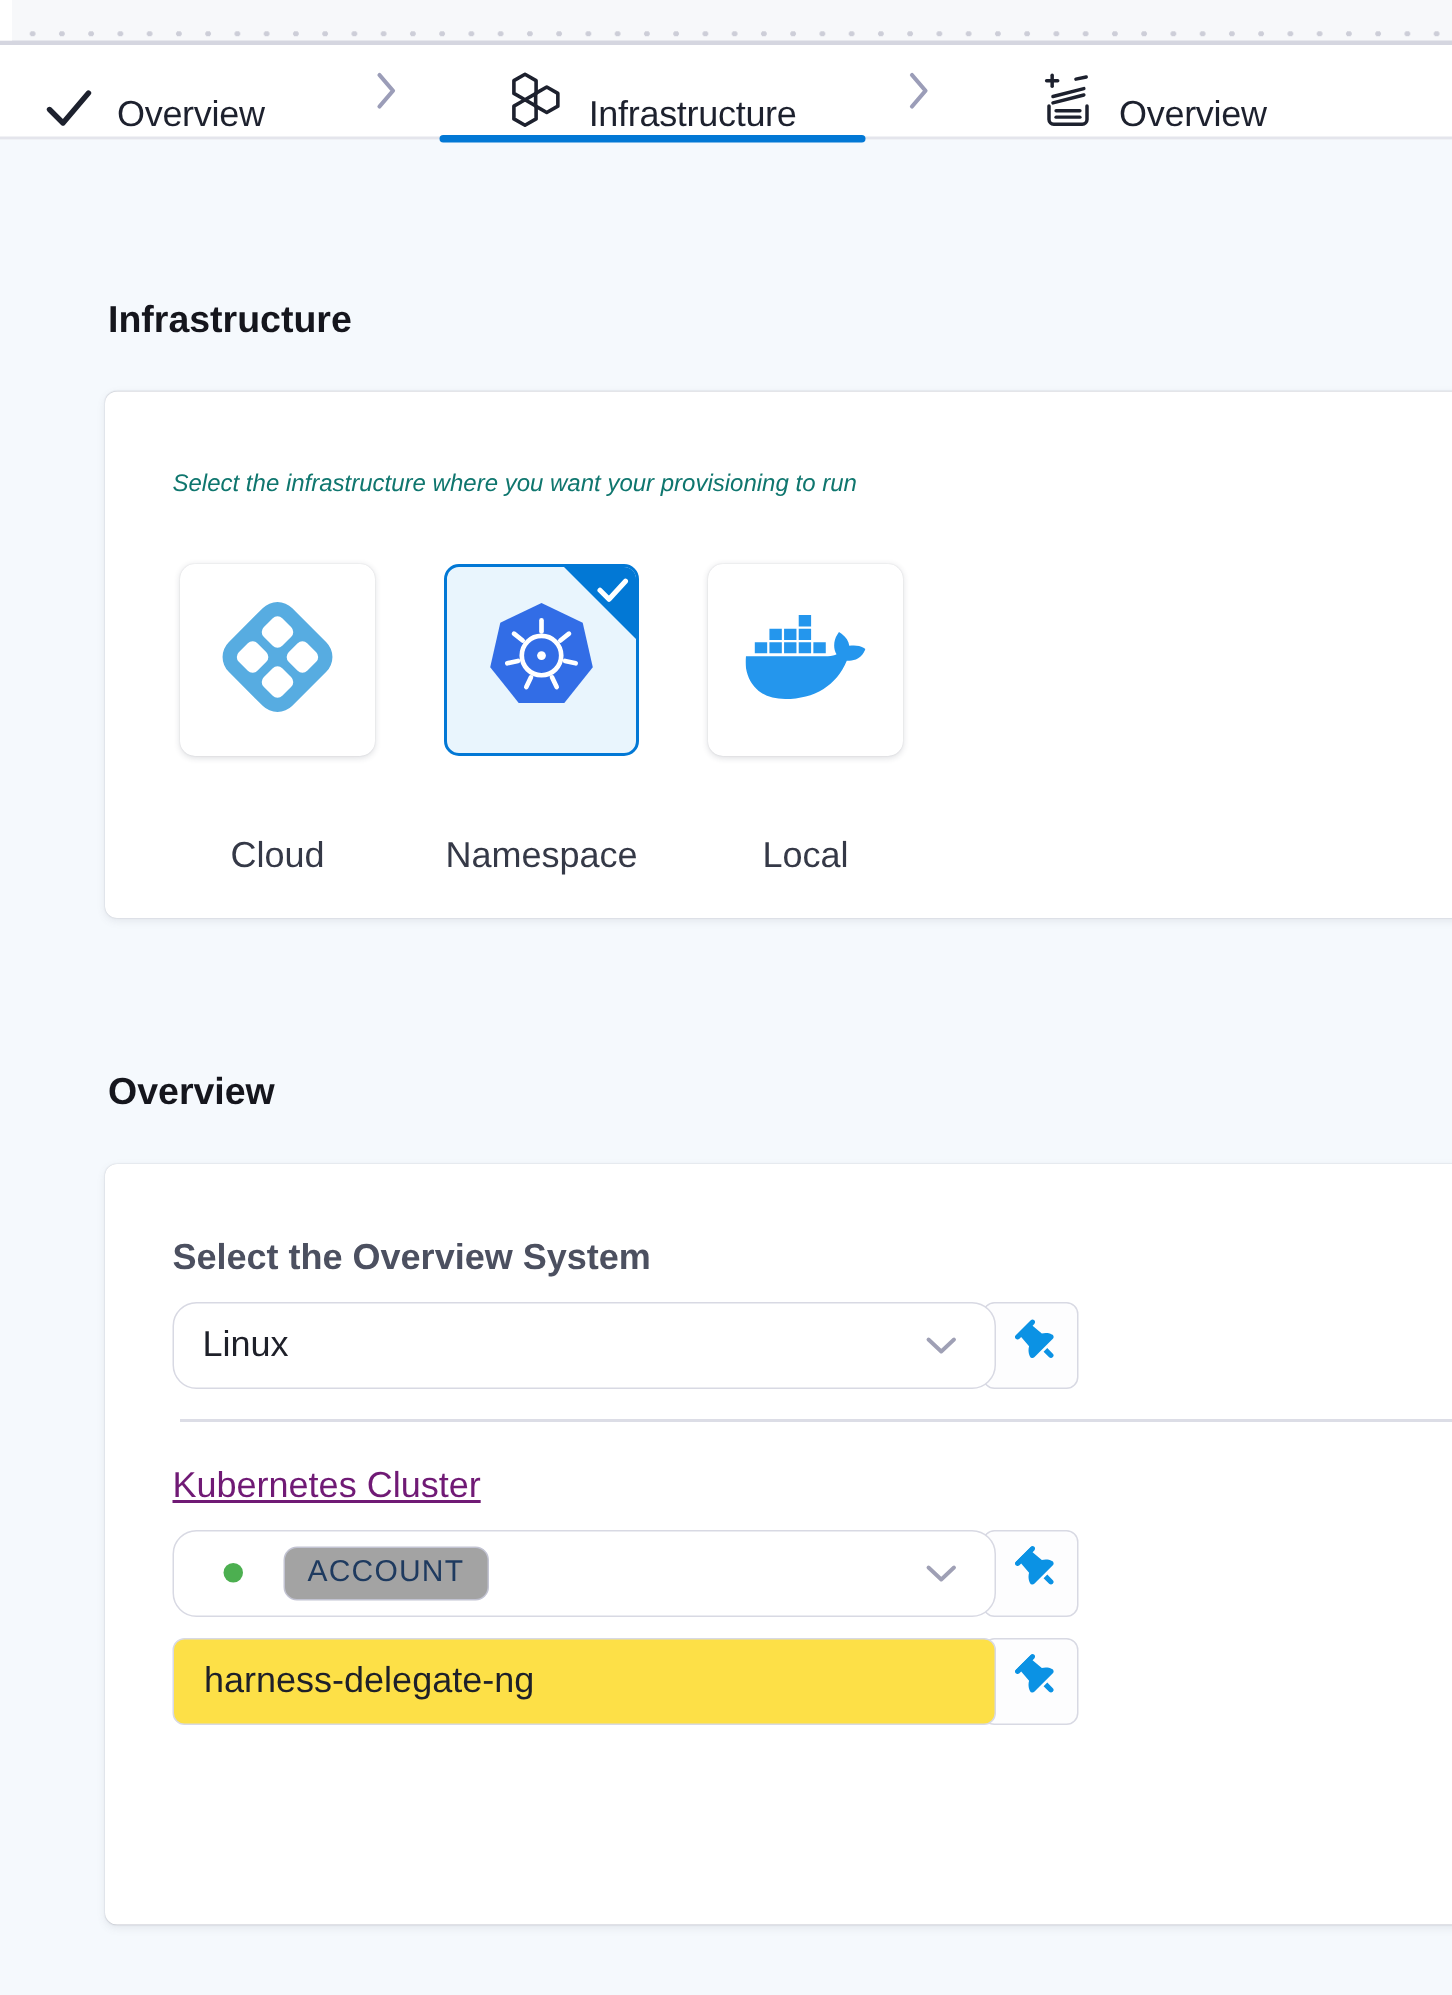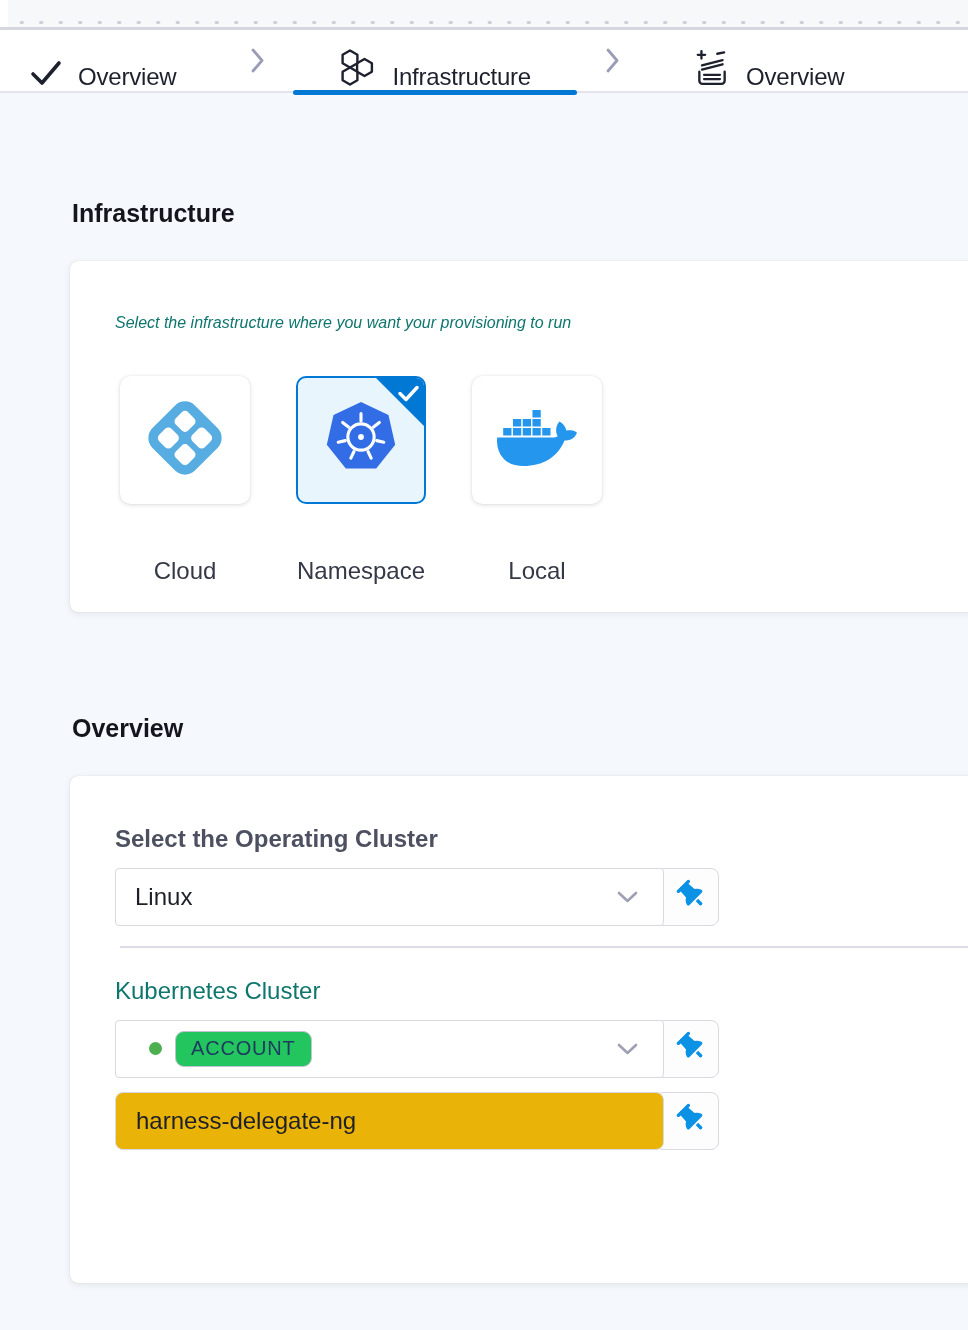--- a/index.html
+++ b/index.html
@@ -61,48 +61,48 @@
   .tile-box.selected{
     background:#e9f5fd;border:2px solid #0278d5;box-shadow:none;
   }
   .wedge{position:absolute;top:0;right:0;width:48px;height:48px;background:#0278d5;
     clip-path:polygon(0 0,100% 0,100% 100%);}
   .wedge-check{position:absolute;top:7px;right:5px;}
   .tile-label{margin-top:17px;font-size:24px;color:#353947;text-align:center;}
   
   .field-label{font-size:24px;line-height:30px;margin:0;}
   .label-strong{color:#4c5060;font-weight:600;}
-  .label-soft{color:#0f766e;font-weight:400;}
+  .label-soft{color:#701a75;font-weight:400;text-decoration:underline;}
   .control-row{display:flex;width:604px;margin-top:14px;}
   .select-box{
     flex:1;height:58px;background:#fff;
-    border:1.5px solid #d8d9e3;border-radius:4px;
+    border:1.5px solid #d8d9e3;border-radius:16px;
     display:flex;align-items:center;
     padding:0 24px 0 19px;box-sizing:border-box;
     position:relative;z-index:1;cursor:pointer;
   }
   .select-value{font-size:24px;color:#1e2029;white-space:nowrap;}
   .chevron-down{margin-left:auto;display:flex;align-items:center;}
   .pin-btn{
     width:64px;height:58px;margin-left:-9px;
     border:1.5px solid #d8d9e3;border-radius:8px;
     background:#fdfdfe;display:flex;align-items:center;justify-content:center;
     padding-left:9px;box-sizing:border-box;cursor:pointer;
   }
   .divider{height:1.5px;background:#dcdde6;margin:20px -45px 0 5px;}
   .gap-after-divider{margin-top:28px;}
   .gap-ns{margin-top:42px;}
   .status-dot{width:13px;height:13px;border-radius:50%;background:#4caf50;margin-left:14px;flex:none;}
   .scope-badge{
-    margin-left:13px;border:1.5px solid #c2c3d2;border-radius:9px;
+    margin-left:27px;border:1.5px solid #c2c3d2;border-radius:9px;
     padding:5px 15px 6px 15px;font-size:20px;font-weight:500;color:#1e3a5f;
-    letter-spacing:0.8px;background:#22c55e;white-space:nowrap;
+    letter-spacing:0.8px;background:#a3a3a3;white-space:nowrap;
   }
   .text-input{
-    width:549px;height:58px;background:#eab308;
+    width:549px;height:58px;background:#fde047;
     border:1.5px solid #d8d9e3;border-radius:8px;
     font-family:"Liberation Sans",sans-serif;font-size:24px;color:#1e2029;
     padding:0 20px;box-sizing:border-box;outline:none;
     position:relative;z-index:1;
   }
 </style>
 </head>
 <body>
 
 <div class="top-strip">
@@ -223,21 +223,21 @@
       <div class="tile-label">Local</div>
     </div>
 
   </div>
 </div>
 
 <h1 class="section-title title-platform">Overview</h1>
 
 <div class="card card-platform">
 
-  <div class="field-label label-strong">Select the Operating Cluster</div>
+  <div class="field-label label-strong">Select the Overview System</div>
   <div class="control-row">
     <div class="select-box">
       <span class="select-value">Linux</span>
       <span class="chevron-down">
         <svg width="23" height="14" viewBox="0 0 23 14">
             <path d="M3 3 L11.5 11 L20 3" stroke="#9fa0b5" stroke-width="2.6" fill="none" stroke-linecap="round" stroke-linejoin="round"></path>
           </svg>
       </span>
     </div>
     <div class="pin-btn">

